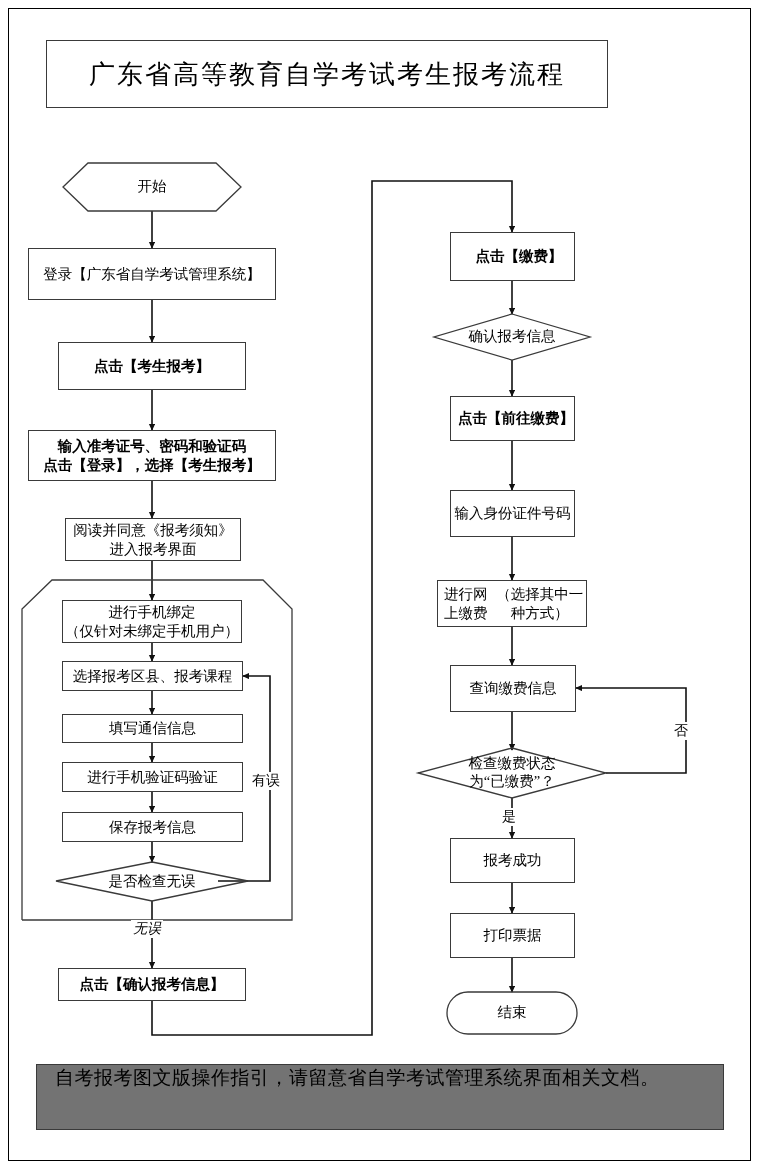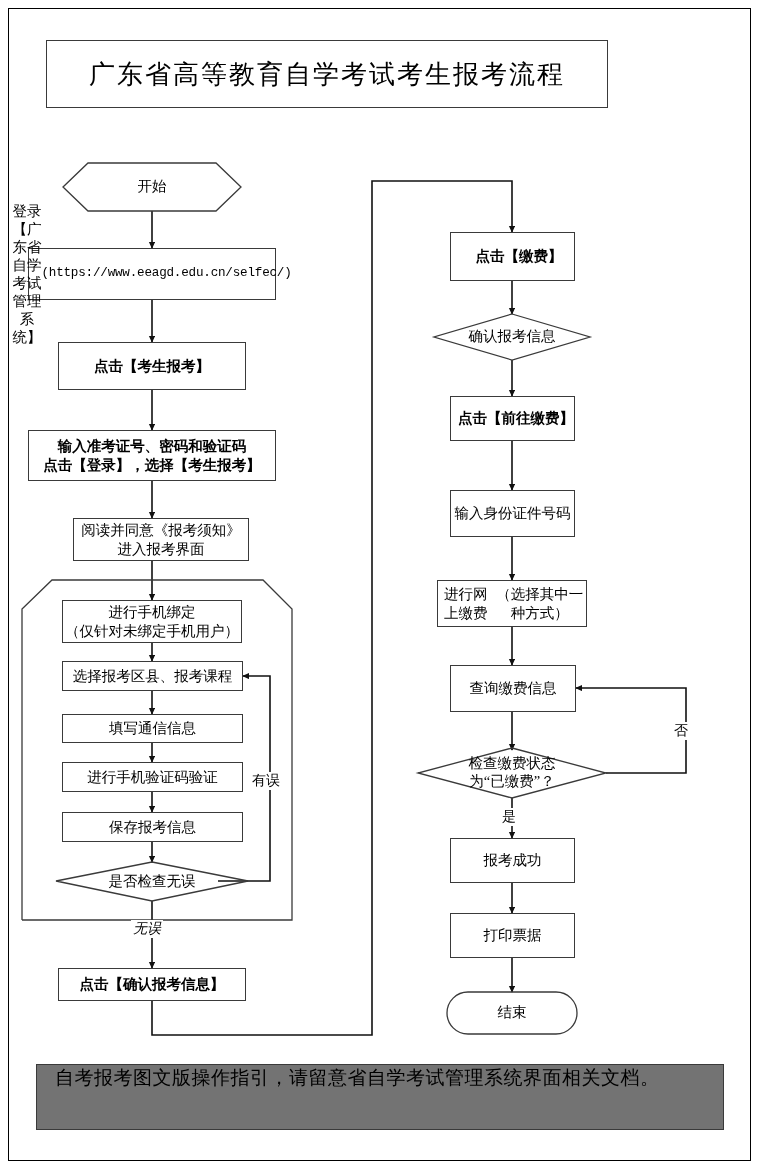--- a/index.html
+++ b/index.html
@@ -128,33 +128,32 @@
 
   <div class="shape-text" style="left:418px;top:748px;width:188px;height:50px;flex-direction:column;">
     <span>检查缴费状态</span>
     <span>为“已缴费”？</span>
   </div>
 
   <div class="shape-text" style="left:447px;top:992px;width:130px;height:42px;">结束</div>
 
   <div class="node rect" style="left:28px;top:248px;width:248px;height:52px;flex-direction:row;">
     <span class="t14">登录【广东省自学考试管理系统】</span>
-    <span class="mono">(https://www.eeagd.edu.cn/selfec/)</span>
   </div>
 
   <div class="node rect" style="left:58px;top:342px;width:188px;height:48px;">
     <span class="t14 bold">点击【考生报考】</span>
   </div>
 
   <div class="node rect" style="left:28px;top:430px;width:248px;height:51px;flex-direction:column;">
     <span class="t14 bold">输入准考证号、密码和验证码</span>
     <span class="t14 bold">点击【登录】，选择【考生报考】</span>
   </div>
 
-  <div class="node rect" style="left:65px;top:518px;width:176px;height:43px;flex-direction:column;margin-left:8px;">
+  <div class="node rect" style="left:65px;top:518px;width:176px;height:43px;flex-direction:column;">
     <span class="t14">阅读并同意《报考须知》</span>
     <span class="t14">进入报考界面</span>
   </div>
 
   <div class="node rect" style="left:62px;top:600px;width:180px;height:43px;flex-direction:column;">
     <span class="t14">进行手机绑定</span>
     <span class="t14">（仅针对未绑定手机用户）</span>
   </div>
 
   <div class="node rect" style="left:62px;top:661px;width:181px;height:30px;">

